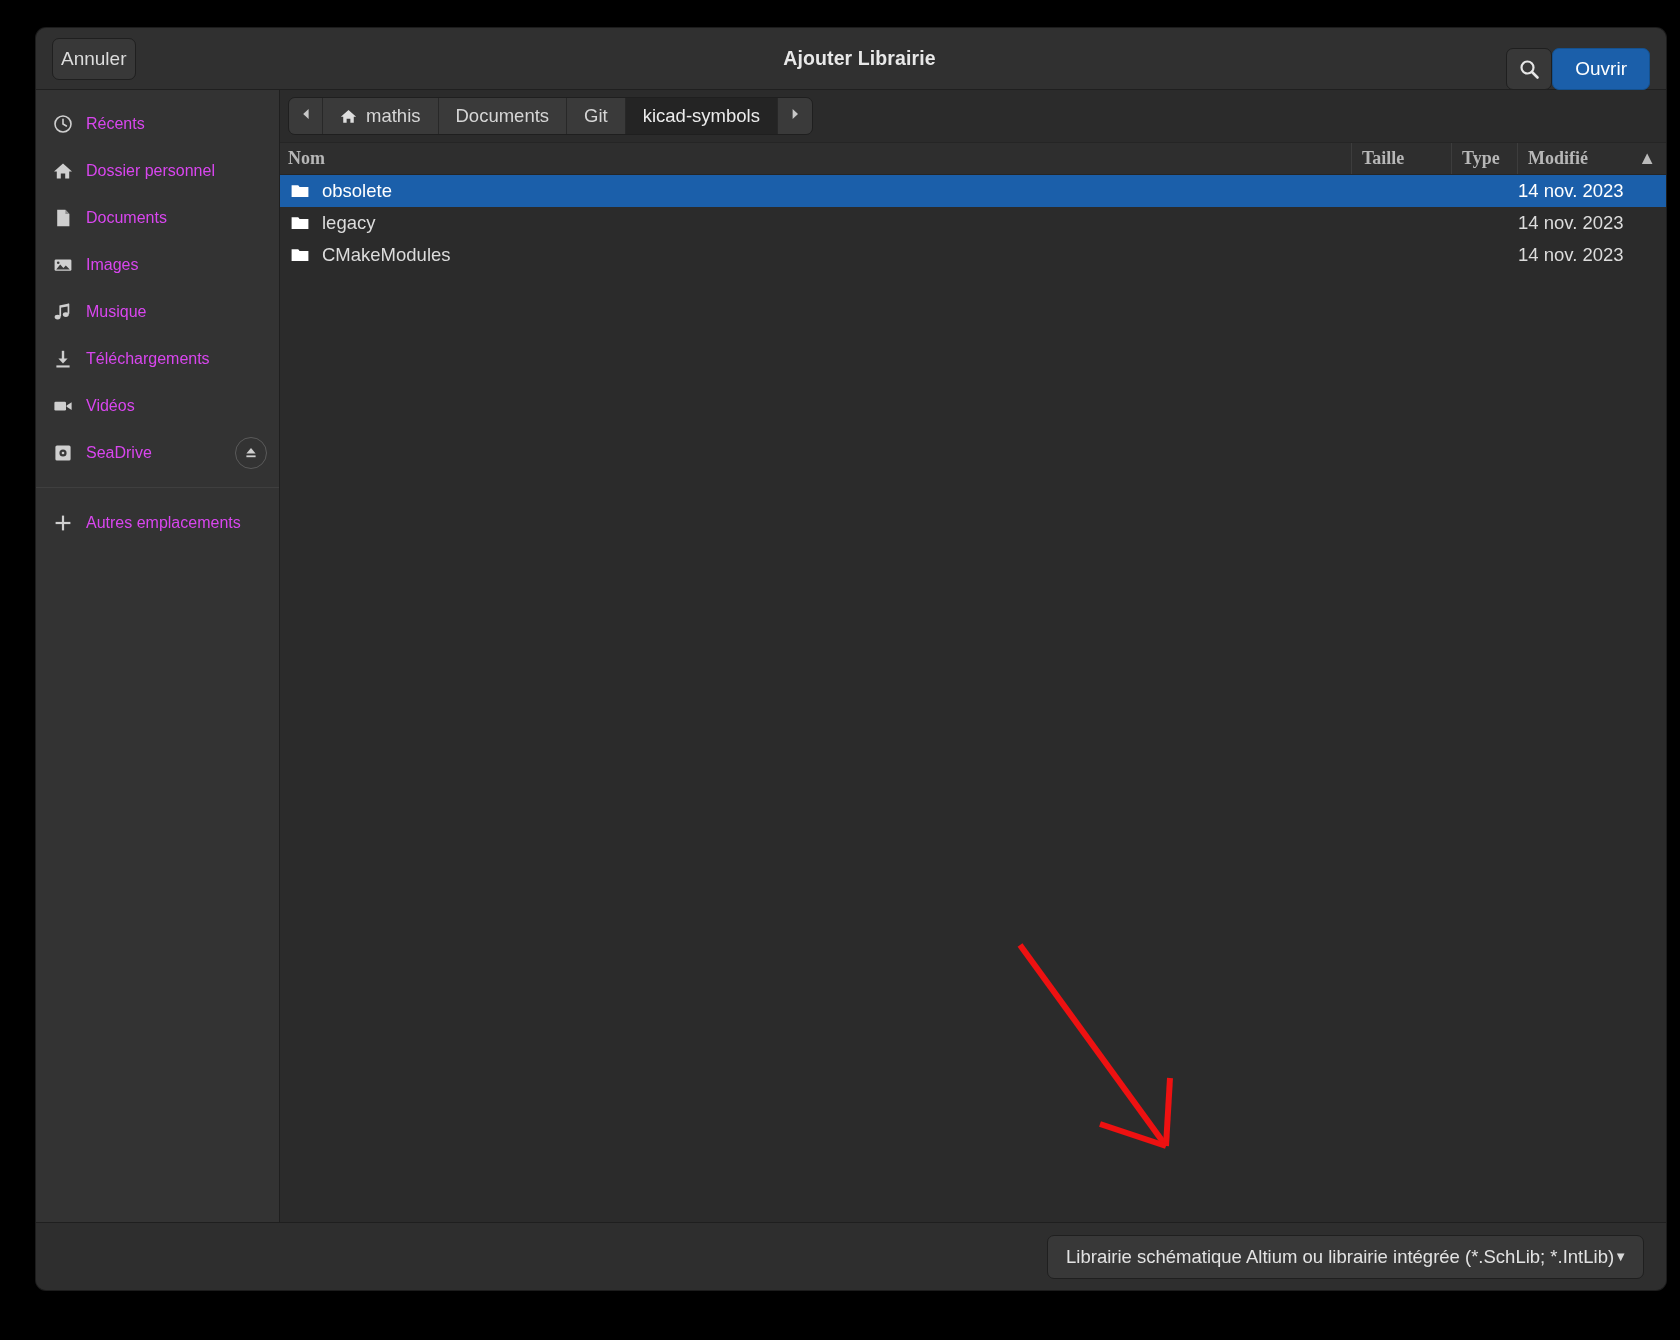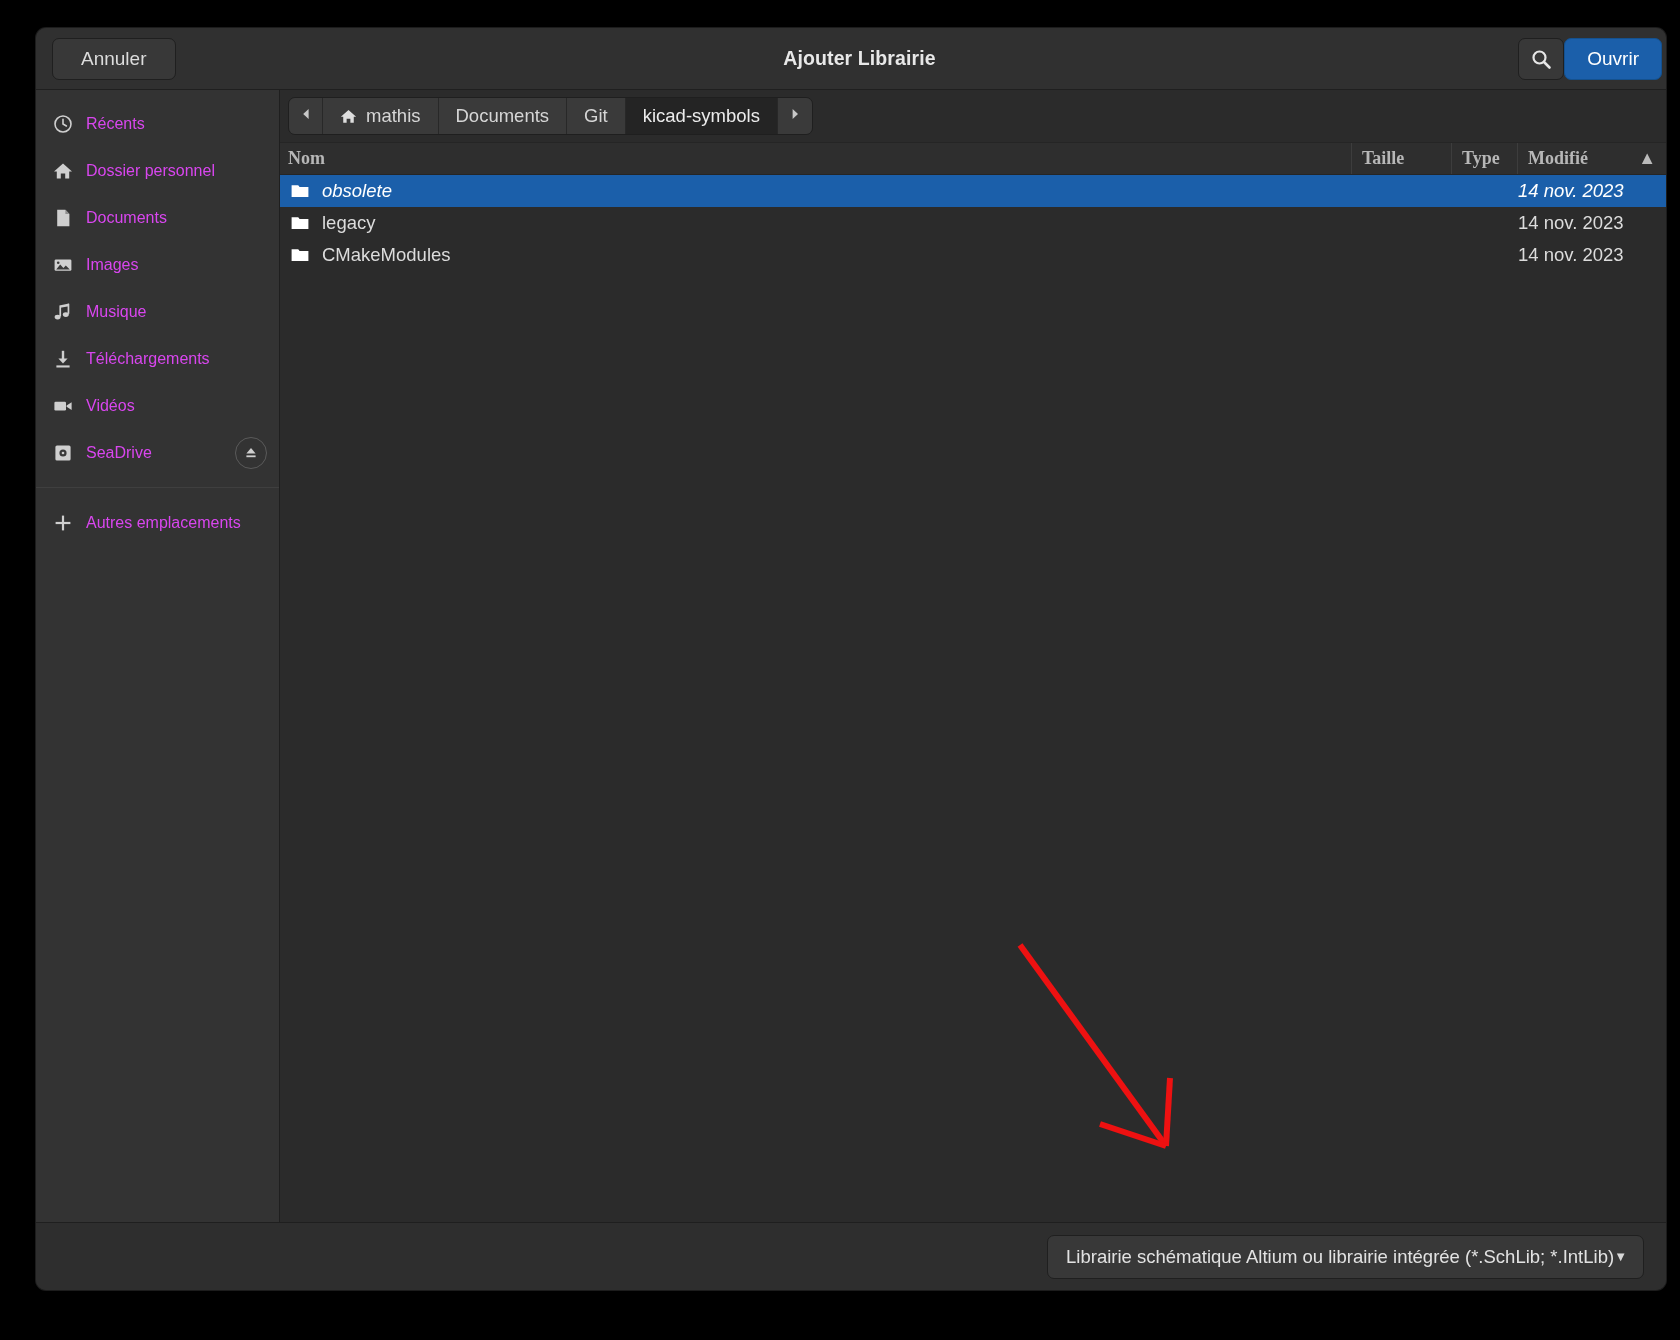--- a/index.html
+++ b/index.html
@@ -48,36 +48,36 @@
     font-size: 19.5px;
     font-weight: bold;
     color: #e8e8e8;
     letter-spacing: .1px;
     pointer-events: none;
   }
   .btn-cancel {
     position: relative;
     z-index: 2;
     height: 42px;
-    padding: 0 28px;
+    padding: 0 8px;
     background: #383838;
     border: 1px solid #1f1f1f;
     border-radius: 7px;
     color: #dcdcdc;
     font-size: 19px;
     font-family: "Liberation Sans", sans-serif;
     cursor: pointer;
     line-height: 40px;
   }
   .hb-right {
     position: absolute;
-    right: 4px; top: 0;
+    right: 16px; top: 0;
     height: 62px;
     display: flex;
-    align-items: center;
+    align-items: flex-end;
     gap: 0;
     z-index: 2;
   }
   .btn-search {
     width: 46px; height: 42px;
     background: #383838;
     border: 1px solid #1f1f1f;
     border-radius: 7px;
     display: flex; align-items: center; justify-content: center;
     cursor: pointer;
@@ -237,21 +237,21 @@
     background: #2b2b2b;
   }
   .row {
     display: flex;
     align-items: center;
     height: 32px;
     color: #dcdcdc;
     font-size: 18.5px;
     cursor: pointer;
   }
-  .row.selected { background: #1b5faa; color: #ffffff; font-style: italic; }
+  .row.selected { background: #1b5faa; color: #ffffff; }
   .row .c-name {
     flex: 1 1 auto;
     display: flex; align-items: center; gap: 12px;
     padding-left: 10px;
     min-width: 0;
   }
   .row .c-size { width: 100px; flex: 0 0 100px; }
   .row .c-type { width: 66px;  flex: 0 0 66px; }
   .row .c-mod  { width: 148px; flex: 0 0 148px; padding-right: 0;
                  text-align: left; white-space: nowrap; }

